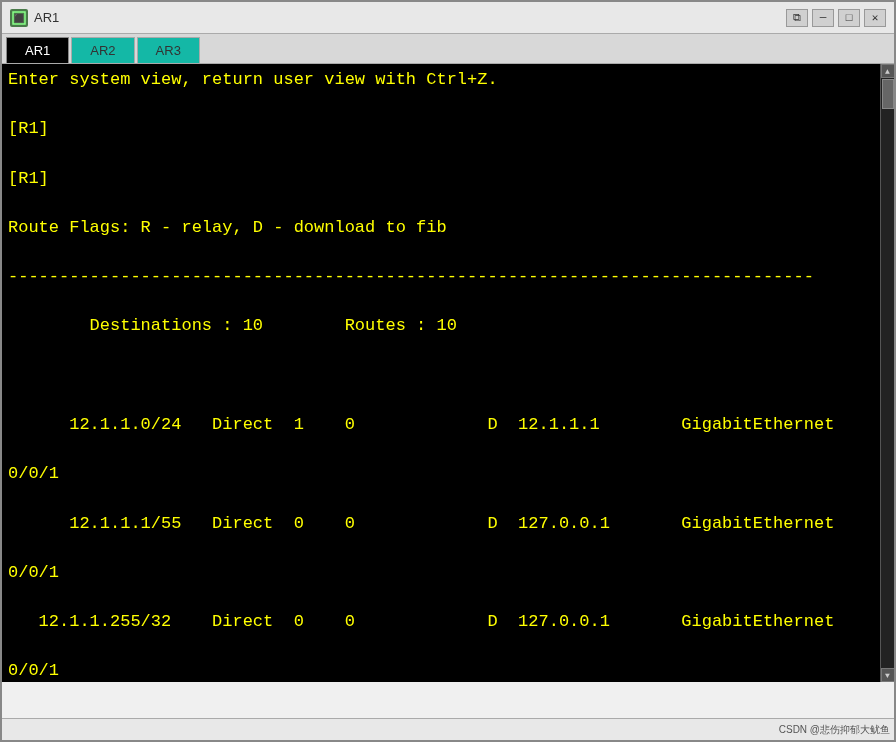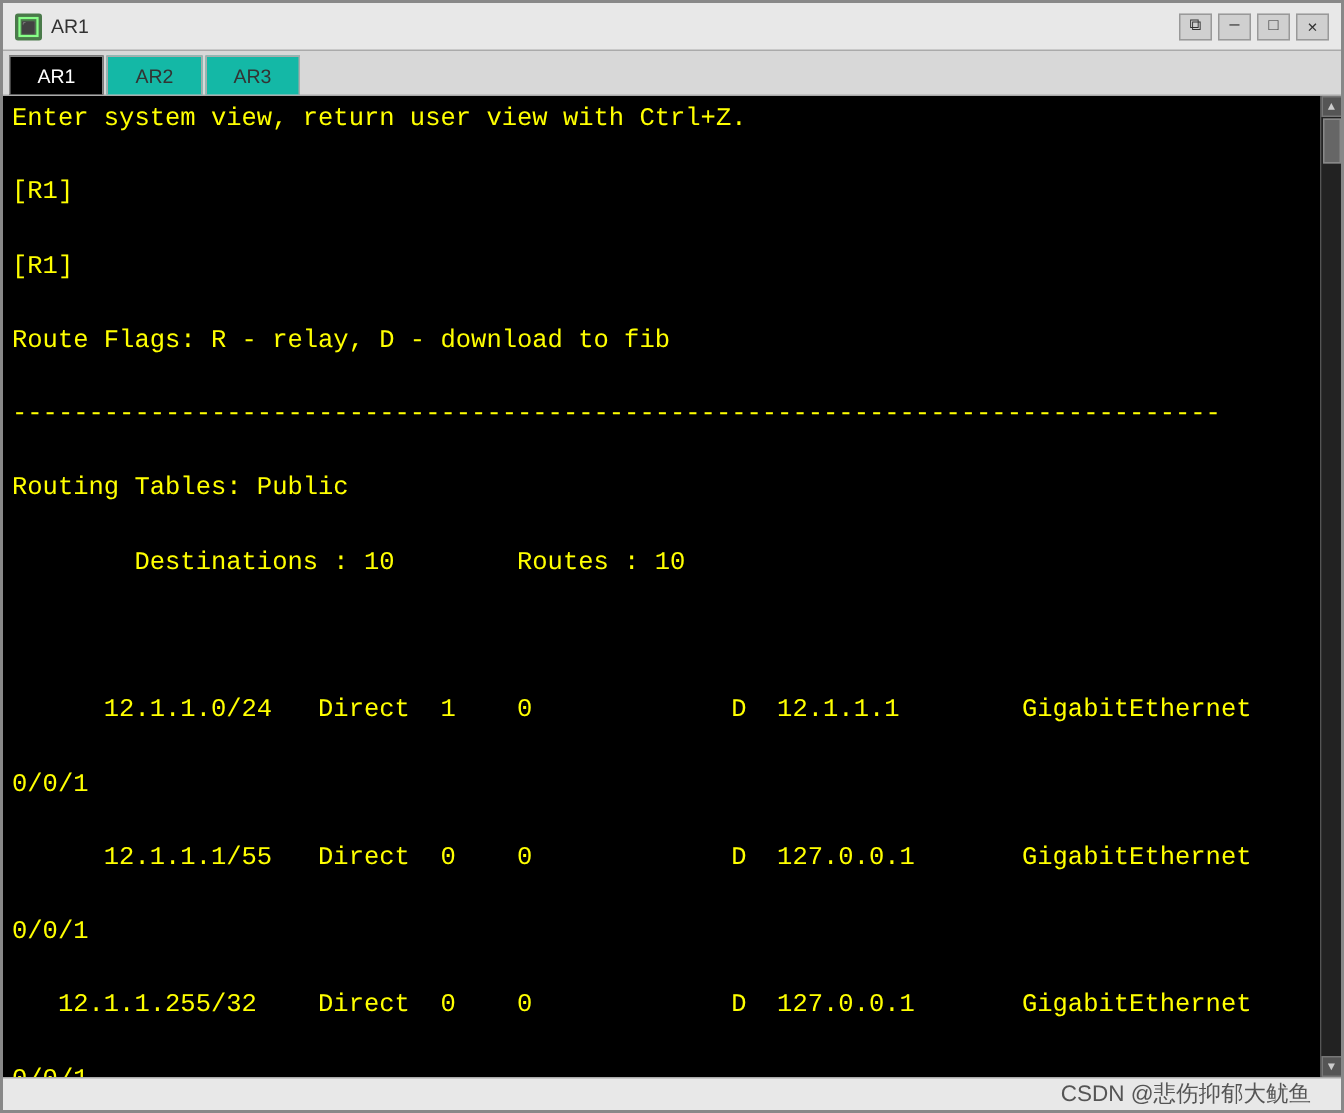--- a/index.html
+++ b/index.html
@@ -163,24 +163,25 @@
       border: 1px solid #888;
     }
 
     .status-bar {
       background: #e8e8e8;
       border-top: 1px solid #aaa;
       height: 22px;
       display: flex;
       align-items: center;
       justify-content: flex-end;
-      padding: 0 20px;
+      padding: 0 4px;
       font-family: Arial, sans-serif;
-      font-size: 15px;
+      font-size: 10px;
       color: #555;
+      margin-top: 36px;
     }
 
     .line {
       display: block;
     }
   </style>
 </head>
 <body>
 
 <div class="window">
@@ -208,21 +209,20 @@
     <div class="tab">AR2</div>
     <div class="tab">AR3</div>
   </div>
 
   <div class="terminal-area">
     <div class="terminal-content"><span class="line">Enter system view, return user view with Ctrl+Z.</span>
 <span class="line">[R1]</span>
 <span class="line">[R1]</span>
 <span class="line">Route Flags: R - relay, D - download to fib</span>
 <span class="line">-------------------------------------------------------------------------------</span>
-<span class="line">Routing Tables: Public</span>
 <span class="line">        Destinations : 10        Routes : 10</span>
 <span class="line"></span>
 <span class="line"></span>
 <span class="line">      12.1.1.0/24   Direct  1    0             D  12.1.1.1        GigabitEthernet</span>
 <span class="line">0/0/1</span>
 <span class="line">      12.1.1.1/55   Direct  0    0             D  127.0.0.1       GigabitEthernet</span>
 <span class="line">0/0/1</span>
 <span class="line">   12.1.1.255/32    Direct  0    0             D  127.0.0.1       GigabitEthernet</span>
 <span class="line">0/0/1</span>
 

